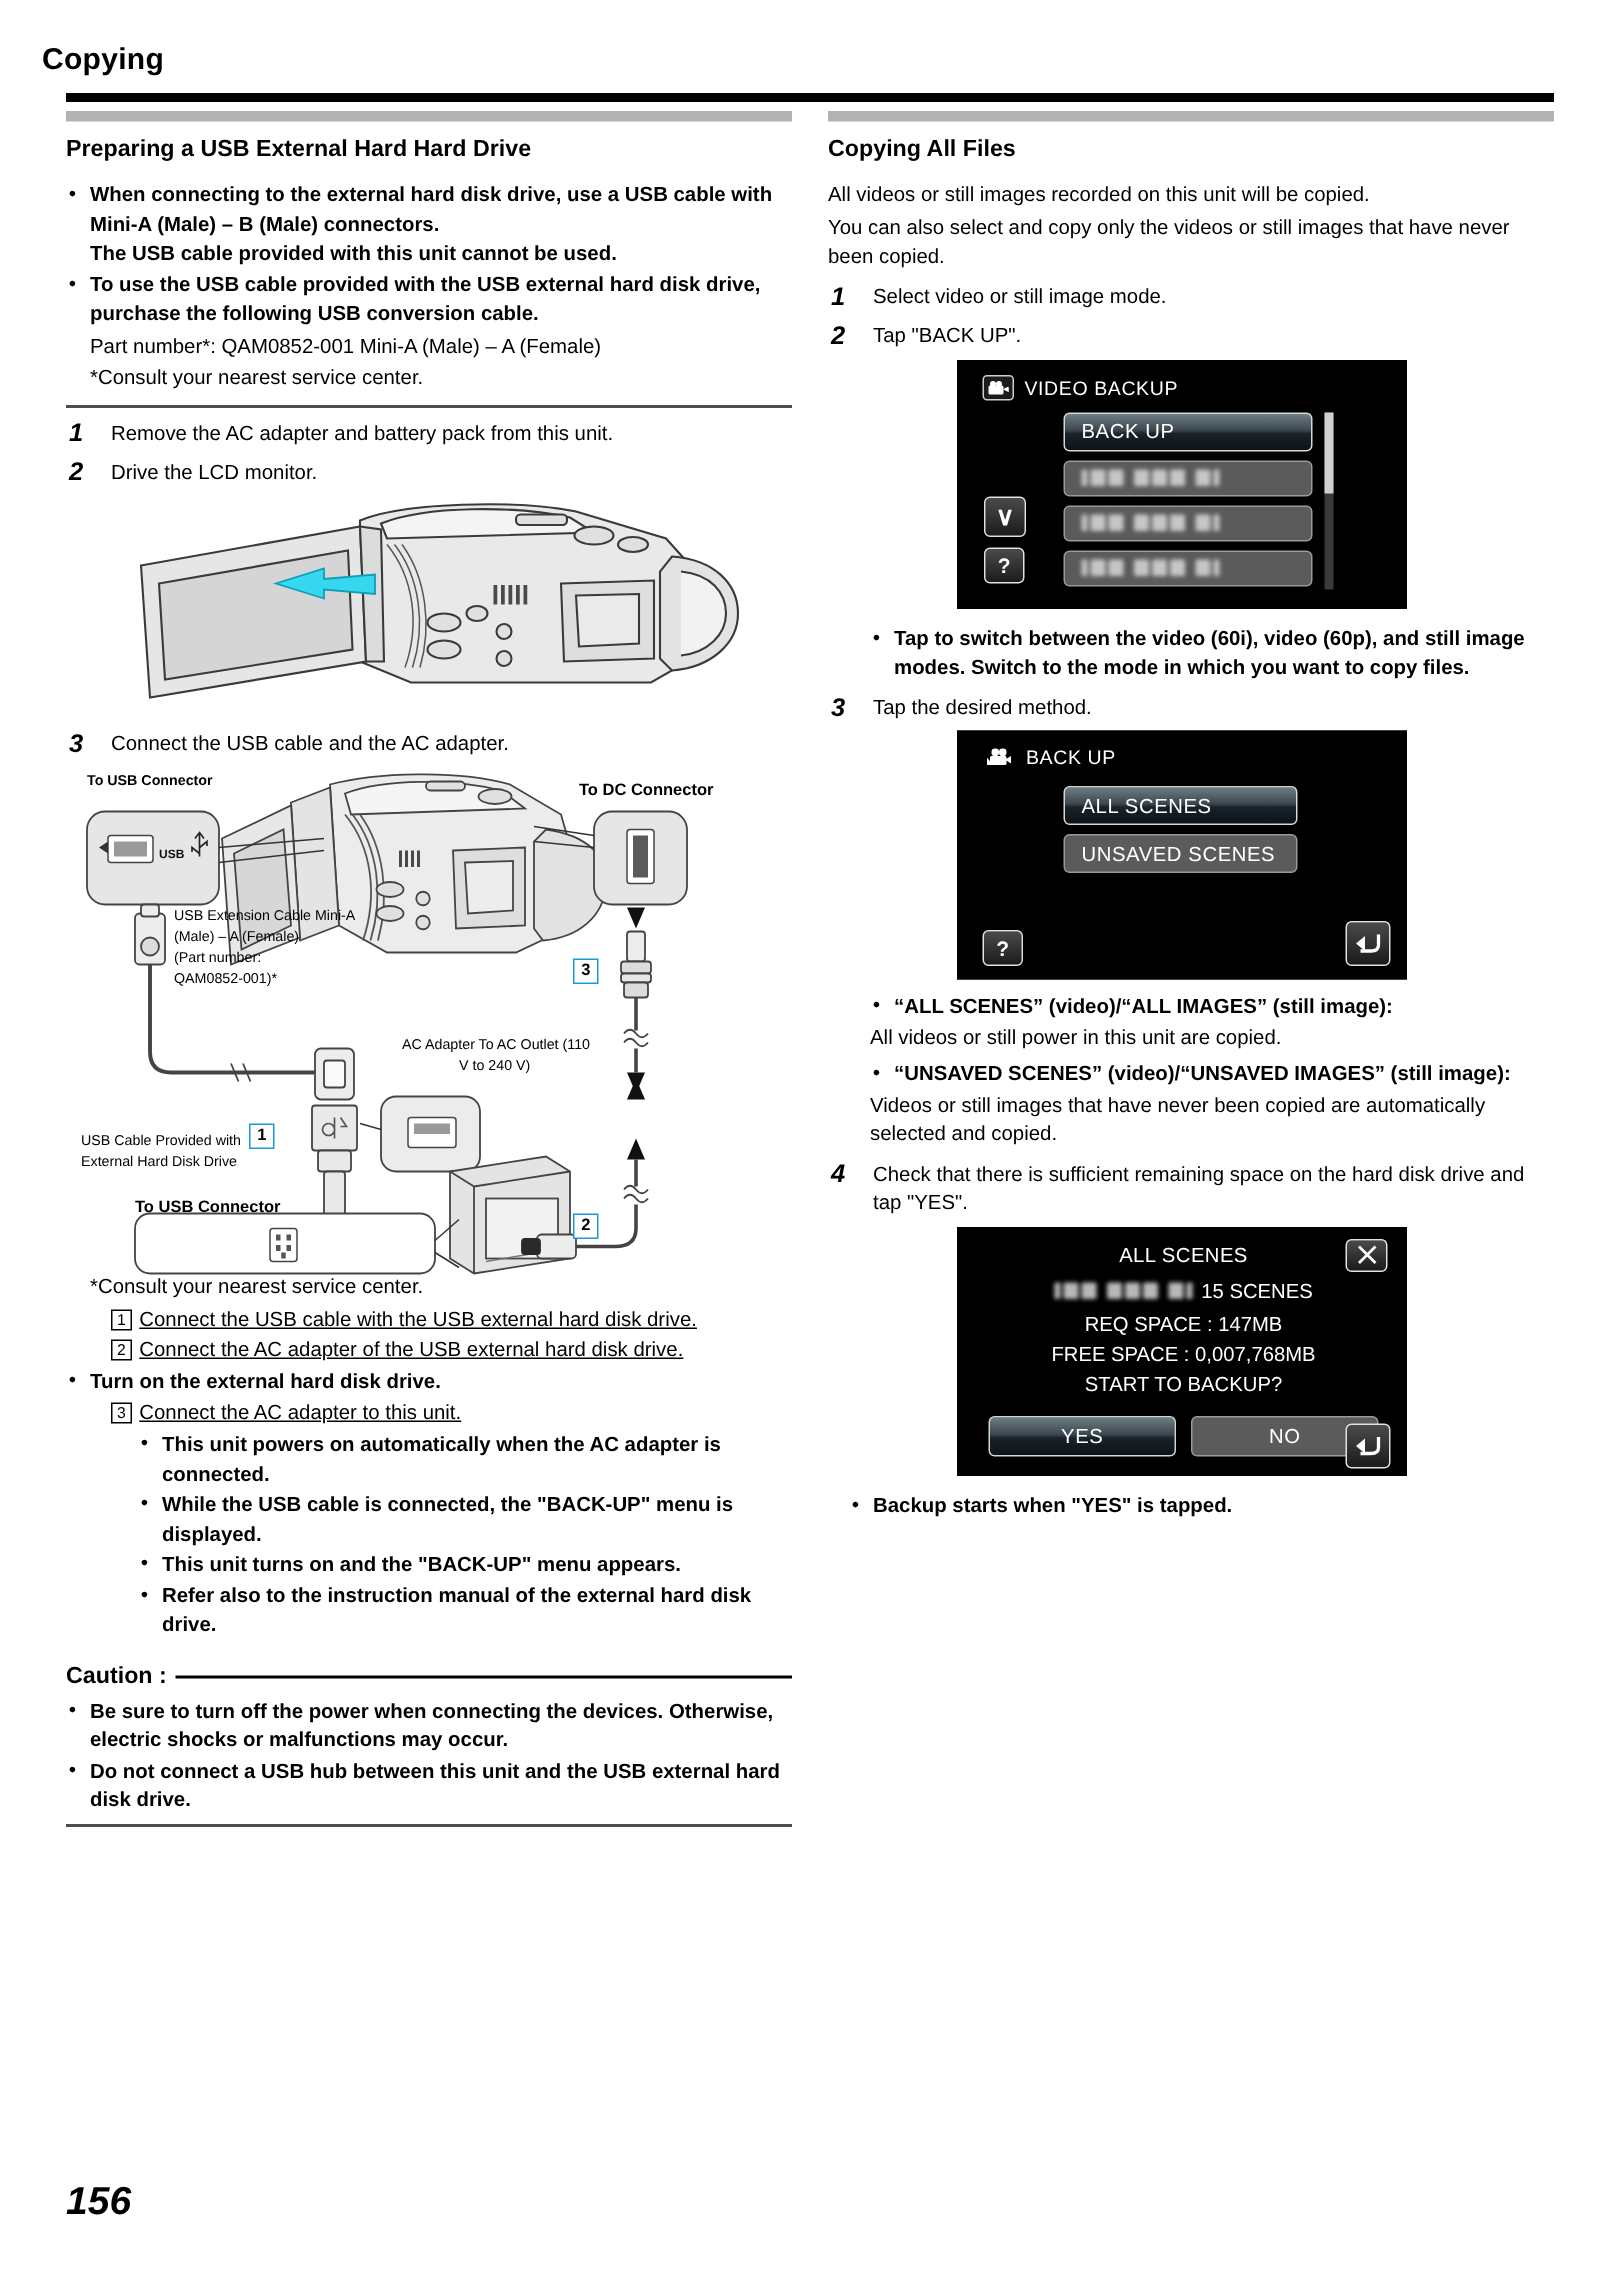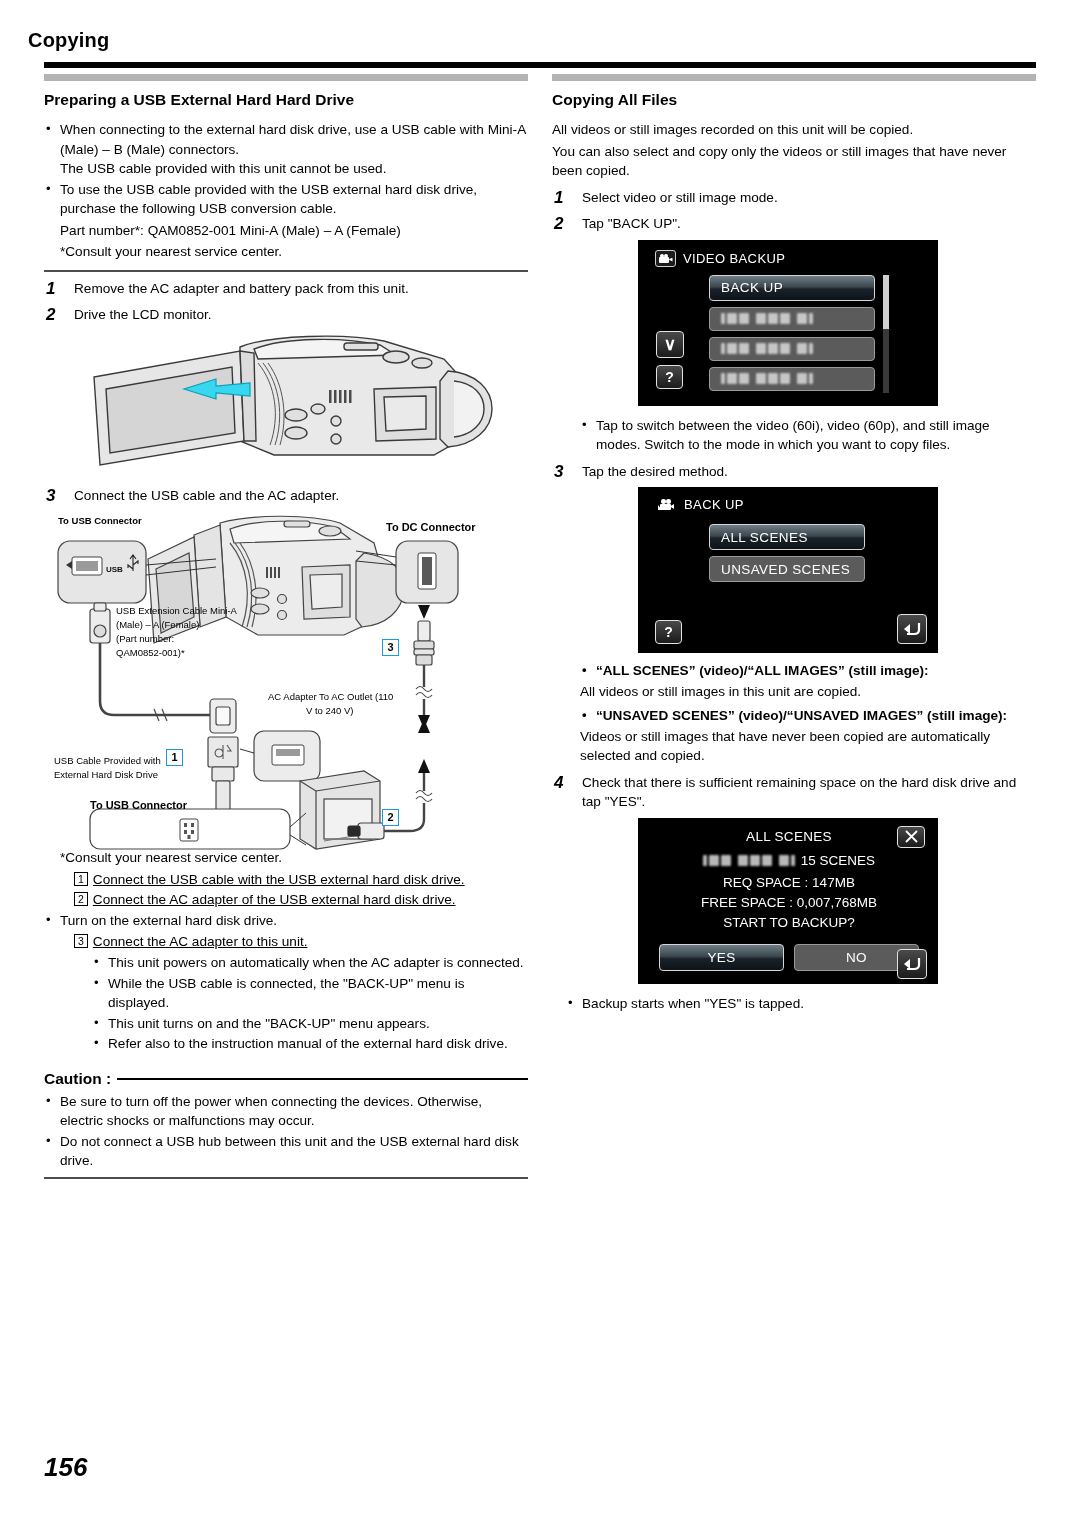--- a/index.html
+++ b/index.html
@@ -39,21 +39,21 @@
   
   .lbl-rule { display:flex; align-items:center; gap:6px; margin:6px 0 4px 0; }
   .lbl-rule .lbl { font-size:15.5px; font-weight:bold; white-space:nowrap; }
   .lbl-rule .rule { flex:1; height:2px; background:#000; }
 
   .para { font-size:13.6px; line-height:19.5px; margin:0 0 2px 0; }
 
   ul.bul { list-style:none; margin:1px 0 2px 0; padding:0; }
   ul.bul > li {
     position:relative; padding-left:16px;
-    font-size:13.6px; line-height:19.5px; margin-bottom:1px;
+    font-size:13.6px; line-height:19.5px; margin-bottom:1px;font-weight:bold;
   }
   ul.bul > li::before {
     content:"\2022"; position:absolute; left:2px; top:-1px; font-size:13px;
   }
   ul.bul.sub > li { padding-left:18px; }
   ul.bul.sub > li::before { left:4px; }
 
   .indent { margin-left:16px; }
 
   
@@ -561,21 +561,21 @@
         <svg width="18" height="16" viewBox="0 0 18 16">
           <path d="M16 2 L16 9 Q16 13 11 13 L4 13" fill="none" stroke="#fff" stroke-width="2.2"></path>
           <path d="M7 8 L1 13 L7 18 Z" fill="#fff" transform="translate(0,-5)"></path>
         </svg>
       </div>
     </div>
 
     <ul class="bul" style="margin:8px 0 0 28px;">
       <li style="font-weight:bold;">“ALL SCENES” (video)/“ALL IMAGES” (still image):</li>
     </ul>
-    <div class="para" style="margin-left:28px;">All videos or still images in this unit are copied.</div>
+    <div class="para" style="margin-left:28px;">All videos or still power in this unit are copied.</div>
     <ul class="bul" style="margin:5px 0 0 28px;">
       <li style="font-weight:bold;">“UNSAVED SCENES” (video)/“UNSAVED IMAGES” (still image):</li>
     </ul>
     <div class="para" style="margin-left:28px;">Videos or still images that have never been copied are automatically selected and copied.</div>
 
     <div class="step">
       <div class="num">4</div>
       <div class="txt">Check that there is sufficient remaining space on the hard disk drive and tap "YES".</div>
     </div>
 

